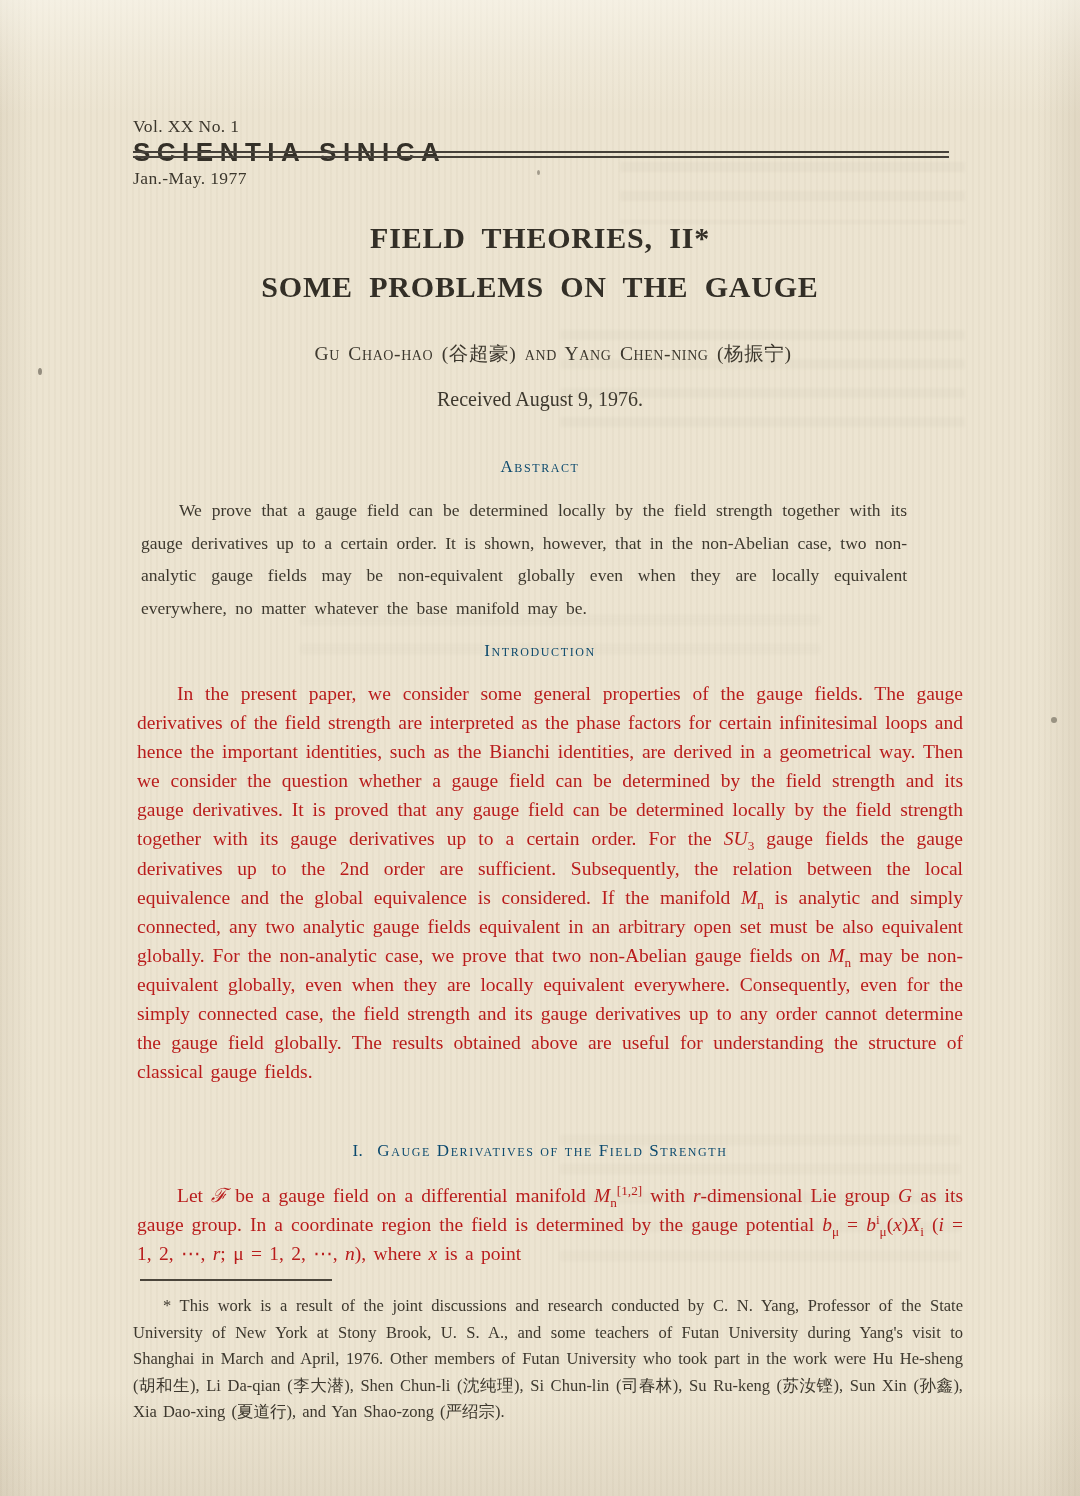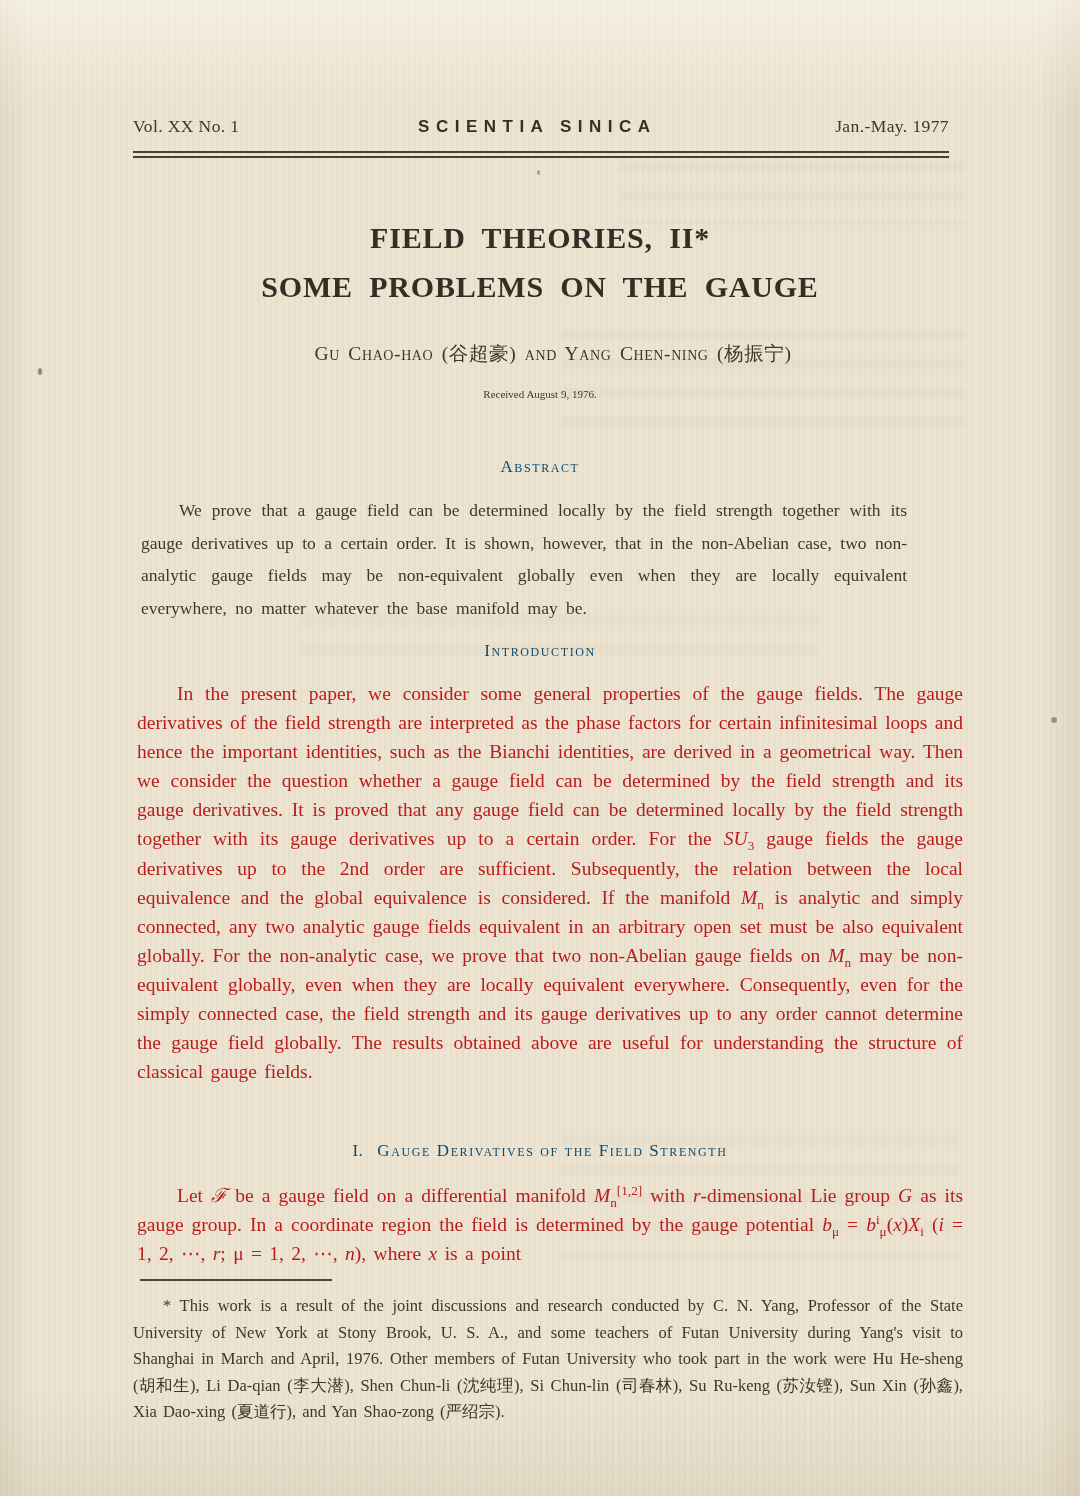--- a/index.html
+++ b/index.html
@@ -7,44 +7,44 @@
     width:1080px; height:1496px; position:relative; overflow:hidden;
     font-family:"Liberation Serif","DejaVu Serif",serif;
     color:#3d382e;
     background:
       linear-gradient(180deg, rgba(252,250,242,.55) 0px, rgba(252,250,242,.22) 60px, rgba(252,250,242,0) 115px),
       linear-gradient(90deg, rgba(120,100,70,.08) 0%, rgba(120,100,70,0) 3%, rgba(120,100,70,0) 96%, rgba(120,100,70,.10) 100%),
       linear-gradient(180deg, rgba(120,100,70,0) 93%, rgba(120,100,70,.09) 100%),
       repeating-linear-gradient(90deg, rgba(150,135,105,.05) 0 2px, rgba(0,0,0,0) 2px 6px),
       #ece4d1;
   }
-  .abs { position:absolute; }
+  .abs { position:absolute;flex-direction:column; }
   .sc { font-variant:small-caps; }
   .center { left:0; right:0; text-align:center; }
   sub,sup { font-size:68%; line-height:0; }
 
   .journal-row {
     left:133px; width:816px; top:116px;
     display:flex; justify-content:space-between; align-items:baseline;
   }
   .vol, .date { font-size:17.5px; letter-spacing:.4px; color:#3c372d; }
   .journal-name {
     font-family:"Liberation Sans","DejaVu Sans",sans-serif;
-    font-weight:700; font-size:17px; letter-spacing:6.5px; color:#343028;
+    font-weight:700; font-size:26px; letter-spacing:6.5px; color:#343028;
   }
   .double-rule {
     left:133px; width:816px; top:151px; height:3px;
     border-top:2px solid #46413a; border-bottom:2px solid #46413a;
   }
   .title {
     top:213px; font-weight:700; font-size:30px; line-height:49px;
     letter-spacing:.8px; word-spacing:8px; color:#332f27;
   }
   .authors { top:340px; font-size:19.5px; letter-spacing:.6px; word-spacing:3px;padding-left:26px; }
-  .received { top:388px; font-size:11px; }
+  .received { top:388px; font-size:20px; }
   .subhead { font-size:17px; letter-spacing:1.6px; color:#0c4a6e; }
   .abstract-head { top:457px; }
   .abstract-body {
     top:494px; left:141px; width:766px;
     font-size:17.5px; line-height:32.5px; text-align:justify;
     text-indent:38px; word-spacing:4px;
   }
   .intro-head { top:641px; }
   .bodytext {
     left:137px; width:826px; font-size:19.5px; line-height:29.1px;

